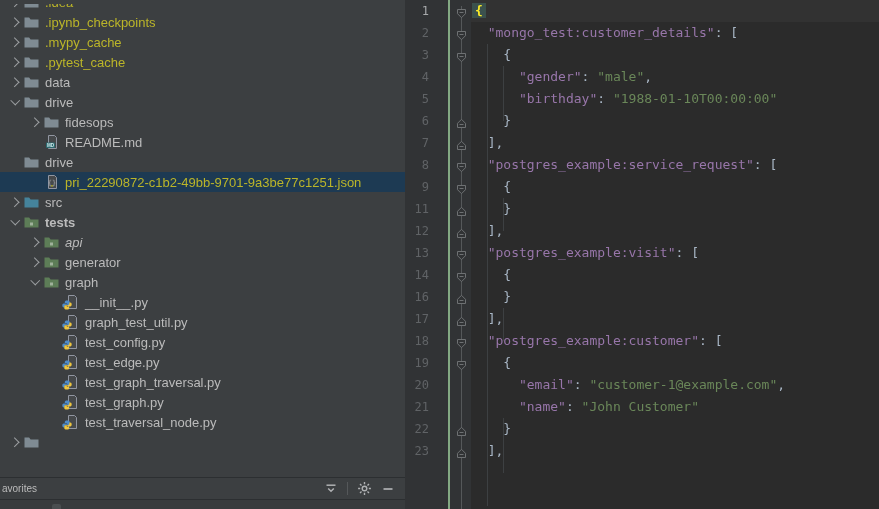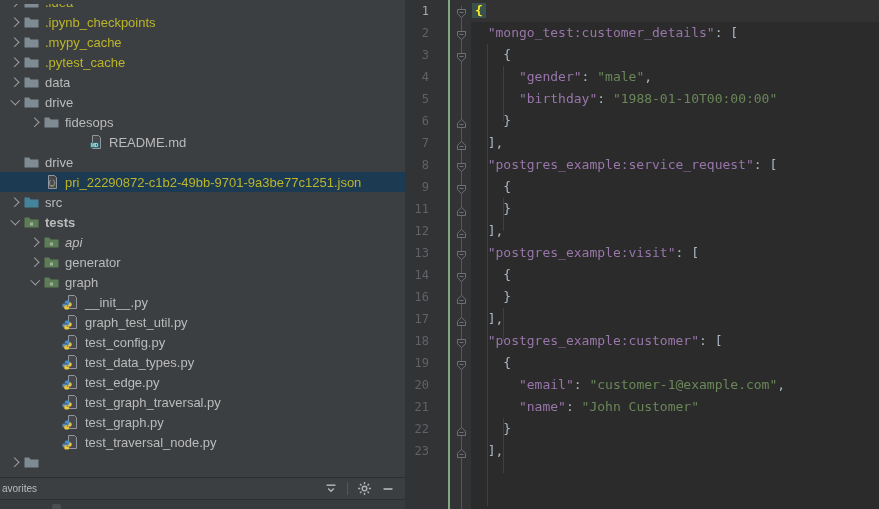--- a/index.html
+++ b/index.html
@@ -126,21 +126,21 @@
           <span class="chevbox">
             <span class="chev r"></span>
           </span>
           <span class="ticon" style="position: relative;">
             <svg width="15" height="13" viewBox="0 0 15 13">
               <path d="M0.5 1.5h4.6l1.5 2h7.9v8h-14z" fill="#7f8b93"></path>
             </svg>
           </span>
           <span class="tlabel">fidesops</span>
         </div>
-        <div class="trow" style="padding-left: 28px; margin-left: 44px;">
+        <div class="trow" style="padding-left: 28px;">
           <span class="chevbox"></span>
           <span class="ticon" style="position: relative;">
             <svg width="14" height="14" viewBox="0 0 14 14">
        <path d="M3.5 0.5h6l2 2v11h-8z" fill="#46494b" stroke="#9196a1" stroke-width="1"></path>
               <rect x="1" y="7.5" width="9" height="5.5" rx="1" fill="#2d6a70"></rect>
          <text x="5.5" y="12.2" font-size="4.6" font-family="Liberation Sans,sans-serif" font-weight="bold" fill="#cfe9ea" text-anchor="middle">MD</text>
             </svg>
           </span>
           <span class="tlabel">README.md</span>
         </div>
@@ -254,33 +254,20 @@
           <span class="ticon" style="position: relative;">
             <svg width="14" height="14" viewBox="0 0 14 14">
        <path d="M3.5 0.5h6l2 2v11h-8z" fill="#46494b" stroke="#9196a1" stroke-width="1"></path>
             </svg>
             <svg width="10" height="10" viewBox="0 0 10 10" style="position:absolute;left:-1px;top:5px;">
            <path d="M5 0.4C3.4 0.4 2.8 1.1 2.8 2.1v1h2.4v0.5H1.7C0.8 3.6 0.3 4.4 0.3 5.5s0.5 1.9 1.4 1.9h1V6.2c0-0.9 0.7-1.5 1.6-1.5h2.2c0.7 0 1.2-0.5 1.2-1.2V2.1c0-1-0.7-1.7-2.7-1.7z" fill="#4e8cc9"></path>
            <path d="M5 9.6c1.6 0 2.2-0.7 2.2-1.7v-1H4.8V6.4h3.5c0.9 0 1.4-0.8 1.4-1.9S9.2 2.6 8.3 2.6h-1v1.2c0 0.9-0.7 1.5-1.6 1.5H3.5c-0.7 0-1.2 0.5-1.2 1.2v1.4c0 1 0.7 1.7 2.7 1.7z" fill="#eec63f"></path>
          </svg>
           </span>
           <span class="tlabel">test_config.py</span>
-        </div>
-        <div class="trow" style="padding-left: 48px;">
-          <span class="chevbox"></span>
-          <span class="ticon" style="position: relative;">
-            <svg width="14" height="14" viewBox="0 0 14 14">
-       <path d="M3.5 0.5h6l2 2v11h-8z" fill="#46494b" stroke="#9196a1" stroke-width="1"></path>
-            </svg>
-            <svg width="10" height="10" viewBox="0 0 10 10" style="position:absolute;left:-1px;top:5px;">
-           <path d="M5 0.4C3.4 0.4 2.8 1.1 2.8 2.1v1h2.4v0.5H1.7C0.8 3.6 0.3 4.4 0.3 5.5s0.5 1.9 1.4 1.9h1V6.2c0-0.9 0.7-1.5 1.6-1.5h2.2c0.7 0 1.2-0.5 1.2-1.2V2.1c0-1-0.7-1.7-2.7-1.7z" fill="#4e8cc9"></path>
-           <path d="M5 9.6c1.6 0 2.2-0.7 2.2-1.7v-1H4.8V6.4h3.5c0.9 0 1.4-0.8 1.4-1.9S9.2 2.6 8.3 2.6h-1v1.2c0 0.9-0.7 1.5-1.6 1.5H3.5c-0.7 0-1.2 0.5-1.2 1.2v1.4c0 1 0.7 1.7 2.7 1.7z" fill="#eec63f"></path>
-         </svg>
-          </span>
-          <span class="tlabel">test_data_types.py</span>
         </div>
         <div class="trow" style="padding-left: 48px;">
           <span class="chevbox"></span>
           <span class="ticon" style="position: relative;">
             <svg width="14" height="14" viewBox="0 0 14 14">
        <path d="M3.5 0.5h6l2 2v11h-8z" fill="#46494b" stroke="#9196a1" stroke-width="1"></path>
             </svg>
             <svg width="10" height="10" viewBox="0 0 10 10" style="position:absolute;left:-1px;top:5px;">
            <path d="M5 0.4C3.4 0.4 2.8 1.1 2.8 2.1v1h2.4v0.5H1.7C0.8 3.6 0.3 4.4 0.3 5.5s0.5 1.9 1.4 1.9h1V6.2c0-0.9 0.7-1.5 1.6-1.5h2.2c0.7 0 1.2-0.5 1.2-1.2V2.1c0-1-0.7-1.7-2.7-1.7z" fill="#4e8cc9"></path>
            <path d="M5 9.6c1.6 0 2.2-0.7 2.2-1.7v-1H4.8V6.4h3.5c0.9 0 1.4-0.8 1.4-1.9S9.2 2.6 8.3 2.6h-1v1.2c0 0.9-0.7 1.5-1.6 1.5H3.5c-0.7 0-1.2 0.5-1.2 1.2v1.4c0 1 0.7 1.7 2.7 1.7z" fill="#eec63f"></path>

